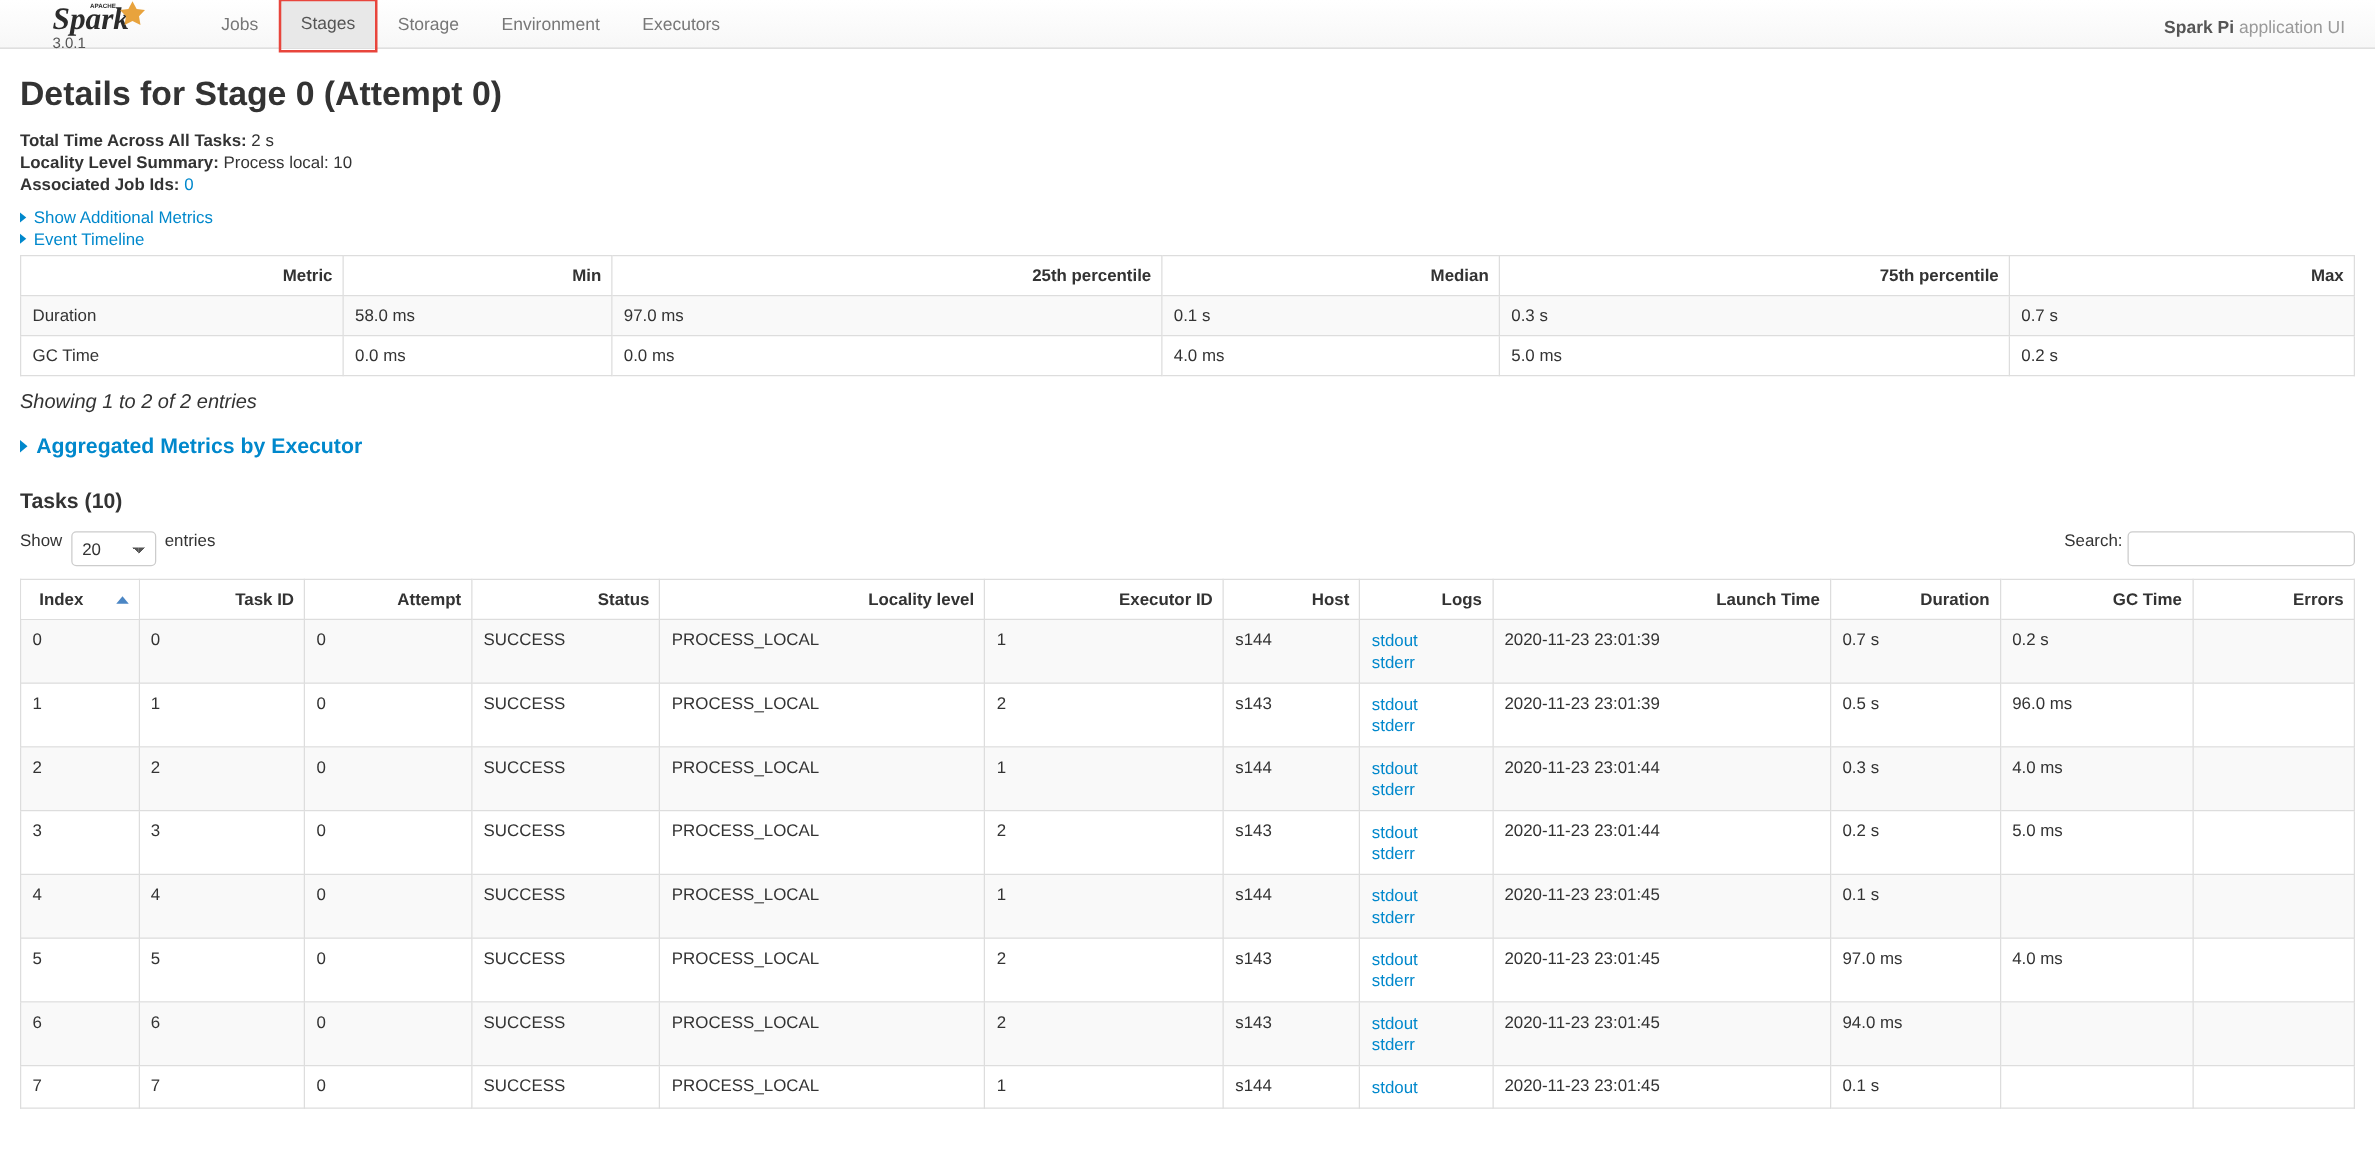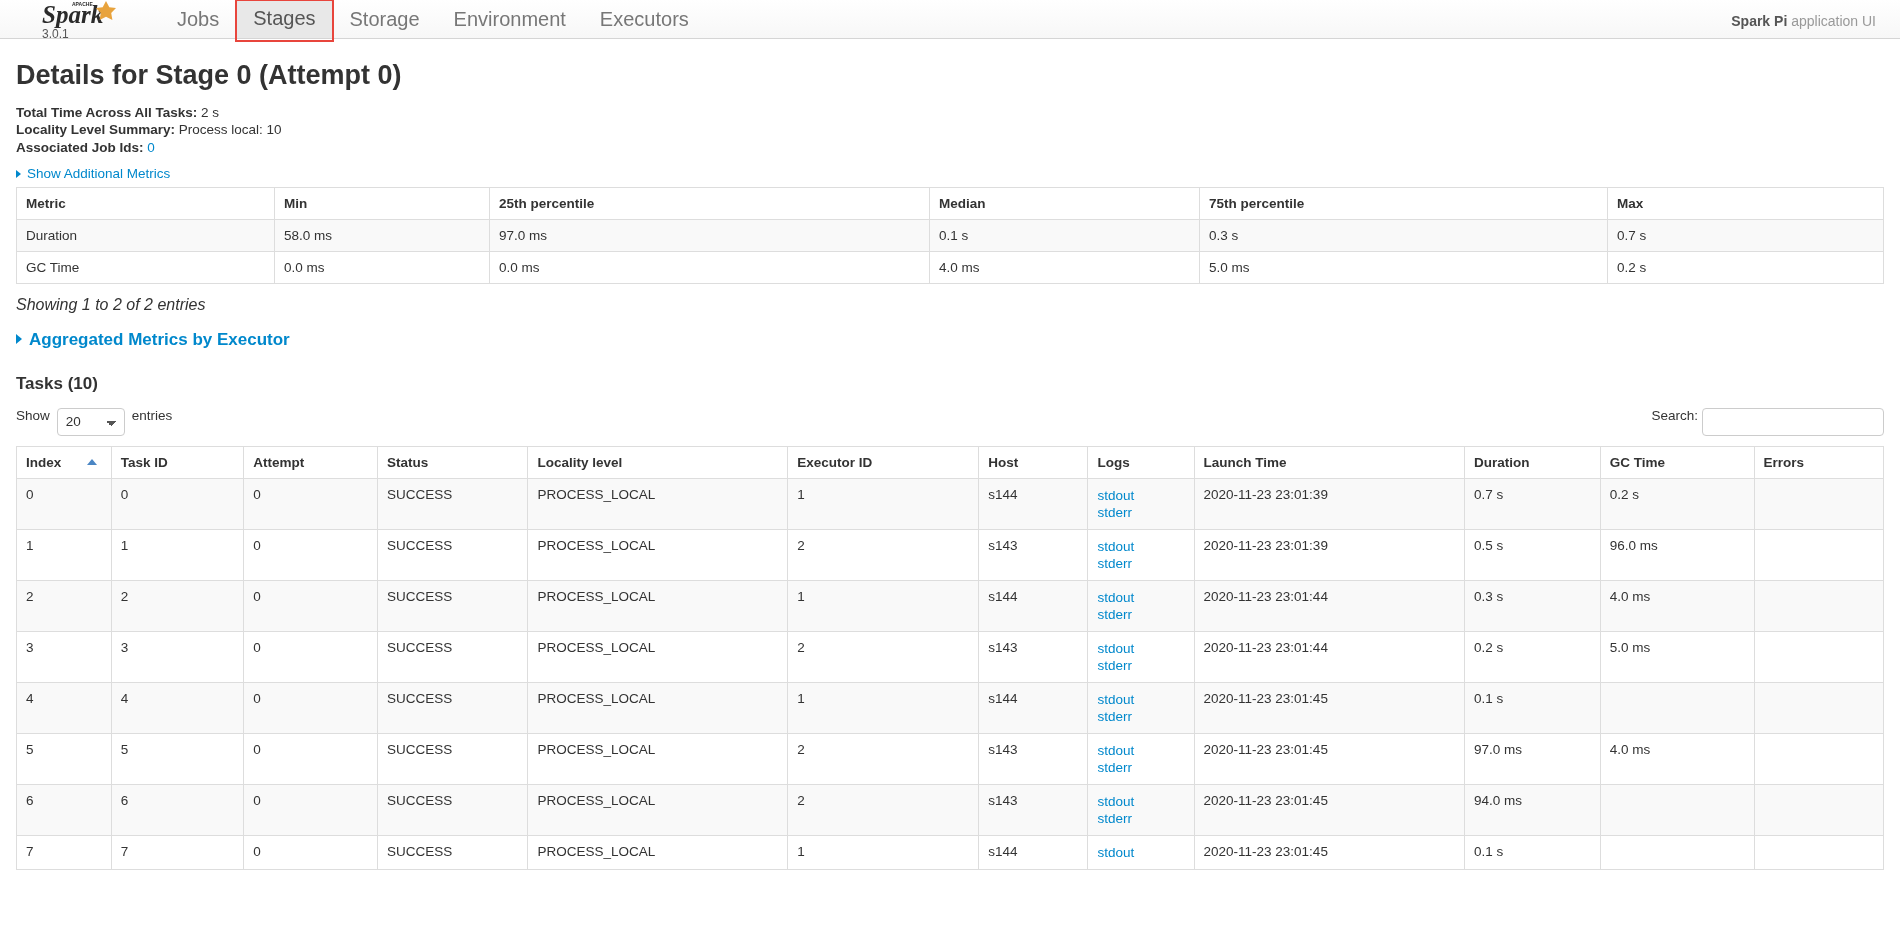--- a/index.html
+++ b/index.html
@@ -41,21 +41,21 @@
     top: -2px;
   }
   .nav-tabs {
     display: flex;
     align-items: flex-end;
     margin-left: 38px;
     height: 39px;
   }
   .nav-tab {
     padding: 8px 16px 9px 16px;
-    font-size: 20px;
+    font-size: 14px;
     color: #777777;
     line-height: 20px;
     text-decoration: none;
     border: 1px solid transparent;
     border-bottom: none;
     position: relative;
     cursor: pointer;
     white-space: nowrap;
   }
   .nav-tab.active {
@@ -157,21 +157,21 @@
   
   table.spark-table {
     border-collapse: collapse;
     width: 100%;
     font-size: 13.5px;
     background: #fff;
   }
   table.spark-table th {
     border: 1px solid #dddddd;
     padding: 8px 8px 8px 9px;
-    text-align: left;
+    text-align: right;
     font-weight: bold;
     color: #333;
     background: #ffffff;
     vertical-align: middle;
     white-space: nowrap;
   }
   table.spark-table td {
     border: 1px solid #dddddd;
     padding: 8px 8px 8px 9px;
     text-align: left;
@@ -324,20 +324,23 @@
     </div>
     <div class="meta-line">
       <strong>Associated Job Ids:</strong>
       <a class="link">0</a>
     </div>
   </div>
 
   <div class="expand-list">
     <div class="expand-row">
       <span class="caret"></span><span>Show Additional Metrics</span>
+    </div>
+    <div class="expand-row">
+      <span class="caret"></span><span>Event Timeline</span>
     </div>
   </div>
 
 
   <div class="summary-table-wrap">
     <table class="spark-table">
       <thead>
         <tr>
           <th class="sc-metric">Metric</th>
           <th class="sc-min">Min</th>

